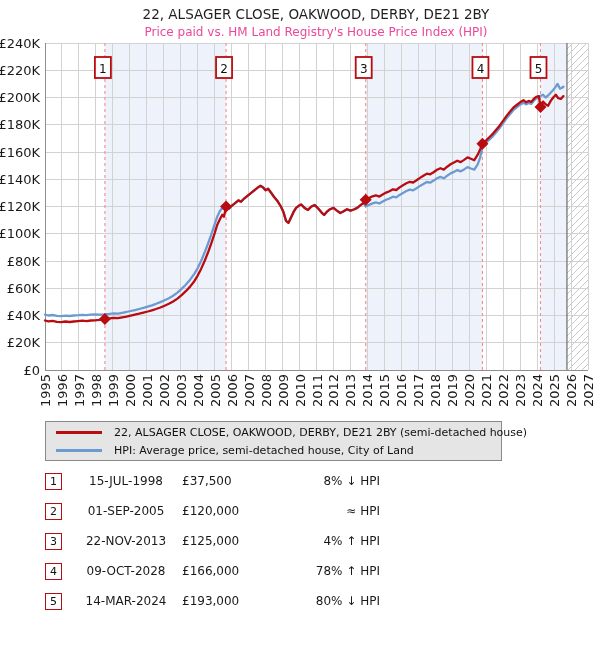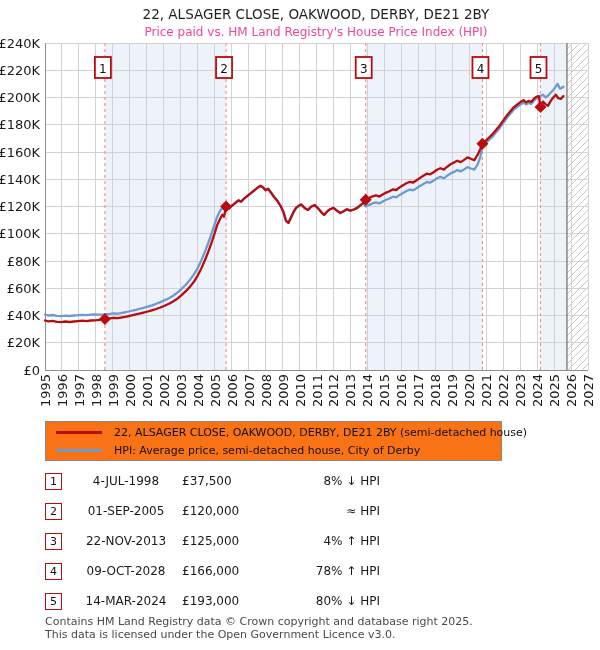--- a/index.html
+++ b/index.html
@@ -7,21 +7,21 @@
     position:relative;width:600px;height:650px;background:#ffffff;
     font-family:"DejaVu Sans","Liberation Sans",sans-serif;color:#1a1a1a;
     overflow:hidden;
   }
   .titles{position:absolute;top:5px;left:0;width:600px;text-align:center;padding-left:16px;}
   .titles .t1{font-size:13.5px;line-height:18px;color:#1f1f1f;}
   .titles .t2{font-size:12px;line-height:18px;color:#ec4899;}
   svg.chart{position:absolute;left:0;top:0;}
   .legend{
     position:absolute;left:45px;top:421px;width:457px;height:40px;
-    border:1px solid #8a8a8a;background:#f97316;box-sizing:border-box;
+    border:1px solid #8a8a8a;background:#e5e5e5;box-sizing:border-box;
     display:flex;flex-direction:column;justify-content:center;gap:3px;padding:2px 6px;
   }
   .leg-row{display:flex;align-items:center;height:15px;}
   .leg-swatch{width:46px;height:3px;margin:0 12px 0 4px;flex:0 0 auto;}
   .leg-label{font-size:11px;white-space:nowrap;color:#111;}
   .txtable{position:absolute;left:45px;top:472px;width:510px;}
   .t-row{display:flex;align-items:center;height:18px;margin-bottom:12px;}
   .t-num{
     width:15px;height:15px;border:1.6px solid #b80c10;background:#fff;
     font-size:11px;display:flex;align-items:center;justify-content:center;
@@ -177,28 +177,28 @@
       </g>
     </svg>
 
   <div class="legend">
     <div class="leg-row">
       <span class="leg-swatch" style="background: rgb(184, 12, 16);"></span>
       <span class="leg-label">22, ALSAGER CLOSE, OAKWOOD, DERBY, DE21 2BY (semi-detached house)</span>
     </div>
     <div class="leg-row">
       <span class="leg-swatch" style="background: rgb(109, 155, 209);"></span>
-      <span class="leg-label">HPI: Average price, semi-detached house, City of Derby</span>
+      <span class="leg-label">HPI: Average price, semi-detached house, City of Land</span>
     </div>
   </div>
 
   <div class="txtable" id="txtable">
       <div class="t-row">
         <span class="t-num">1</span>
-        <span class="t-date">4-JUL-1998</span>
+        <span class="t-date">15-JUL-1998</span>
         <span class="t-price">£37,500</span>
         <span class="t-hpi">8% ↓ HPI</span>
       </div>
       <div class="t-row">
         <span class="t-num">2</span>
         <span class="t-date">01-SEP-2005</span>
         <span class="t-price">£120,000</span>
         <span class="t-hpi">≈ HPI</span>
       </div>
       <div class="t-row">
@@ -214,18 +214,14 @@
         <span class="t-hpi">78% ↑ HPI</span>
       </div>
       <div class="t-row">
         <span class="t-num">5</span>
         <span class="t-date">14-MAR-2024</span>
         <span class="t-price">£193,000</span>
         <span class="t-hpi">80% ↓ HPI</span>
       </div>
     </div>
 
-  <div class="footer">
-    <div>Contains HM Land Registry data © Crown copyright and database right 2025.</div>
-    <div>This data is licensed under the Open Government Licence v3.0.</div>
-  </div>
 
 </div>
 
 </body></html>

